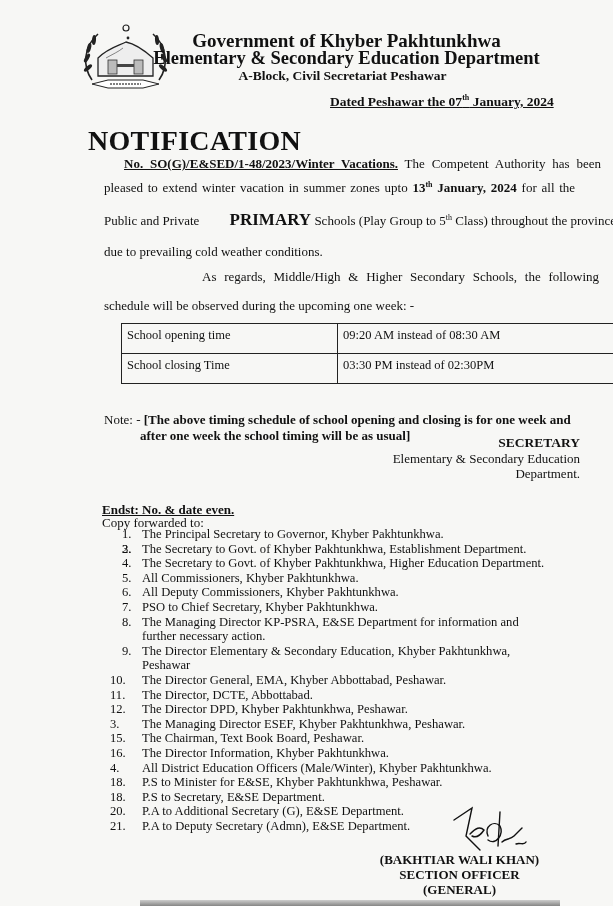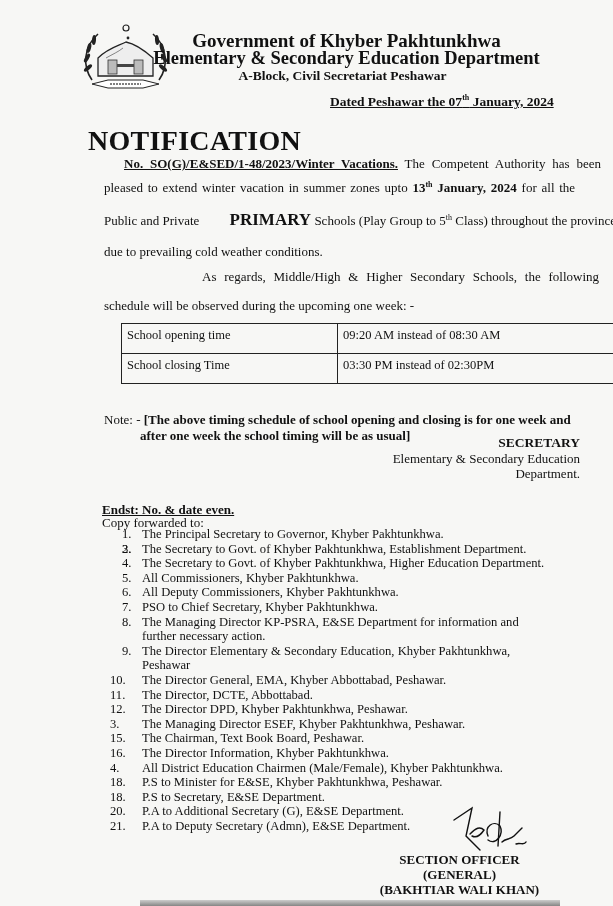--- a/index.html
+++ b/index.html
@@ -140,37 +140,37 @@
     <li><span class="num">6.</span><span>All Deputy Commissioners, Khyber Pakhtunkhwa.</span></li>
     <li><span class="num">7.</span><span>PSO to Chief Secretary, Khyber Pakhtunkhwa.</span></li>
     <li><span class="num">8.</span><span>The Managing Director KP-PSRA, E&amp;SE Department for information and further necessary action.</span></li>
     <li><span class="num">9.</span><span>The Director Elementary &amp; Secondary Education, Khyber Pakhtunkhwa, Peshawar</span></li>
     <li class="two"><span class="num">10.</span><span>The Director General, EMA, Khyber Abbottabad, Peshawar.</span></li>
     <li class="two"><span class="num">11.</span><span>The Director, DCTE, Abbottabad.</span></li>
     <li class="two"><span class="num">12.</span><span>The Director DPD, Khyber Pakhtunkhwa, Peshawar.</span></li>
     <li class="two"><span class="num">3.</span><span>The Managing Director ESEF, Khyber Pakhtunkhwa, Peshawar.</span></li>
     <li class="two"><span class="num">15.</span><span>The Chairman, Text Book Board, Peshawar.</span></li>
     <li class="two"><span class="num">16.</span><span>The Director Information, Khyber Pakhtunkhwa.</span></li>
-    <li class="two"><span class="num">4.</span><span>All District Education Chairmen (Male/Female), Khyber Pakhtunkhwa.</span></li>
+    <li class="two"><span class="num">4.</span><span>All District Education Officers (Male/Winter), Khyber Pakhtunkhwa.</span></li>
     <li class="two"><span class="num">18.</span><span>P.S to Minister for E&amp;SE, Khyber Pakhtunkhwa, Peshawar.</span></li>
     <li class="two"><span class="num">18.</span><span>P.S to Secretary, E&amp;SE Department.</span></li>
     <li class="two"><span class="num">20.</span><span>P.A to Additional Secretary (G), E&amp;SE Department.</span></li>
     <li class="two"><span class="num">21.</span><span>P.A to Deputy Secretary (Admn), E&amp;SE Department.</span></li>
   </ol>
 
   <svg class="signature" viewBox="0 0 82 56">
     <g fill="none" stroke="#111" stroke-width="1.4" stroke-linecap="round">
       <path d="M4 14 L22 2 L16 30 L30 44"></path>
       <path d="M20 28 C26 22 30 20 34 24 C30 30 26 32 22 30"></path>
       <path d="M38 30 C34 20 44 14 50 20 C54 28 46 40 38 34"></path>
       <path d="M50 6 L48 40"></path>
       <path d="M52 36 C56 32 60 34 64 30 L72 22"></path>
       <path d="M66 38 C70 36 74 40 76 36"></path>
     </g>
   </svg>
 
   <div class="officer">
+    <div>(BAKHTIAR WALI KHAN)</div>
     <div>SECTION OFFICER (GENERAL)</div>
-    <div>(BAKHTIAR WALI KHAN)</div>
   </div>
 
   <div class="bottom-shadow"></div>
 </div>
 
 </body></html>

